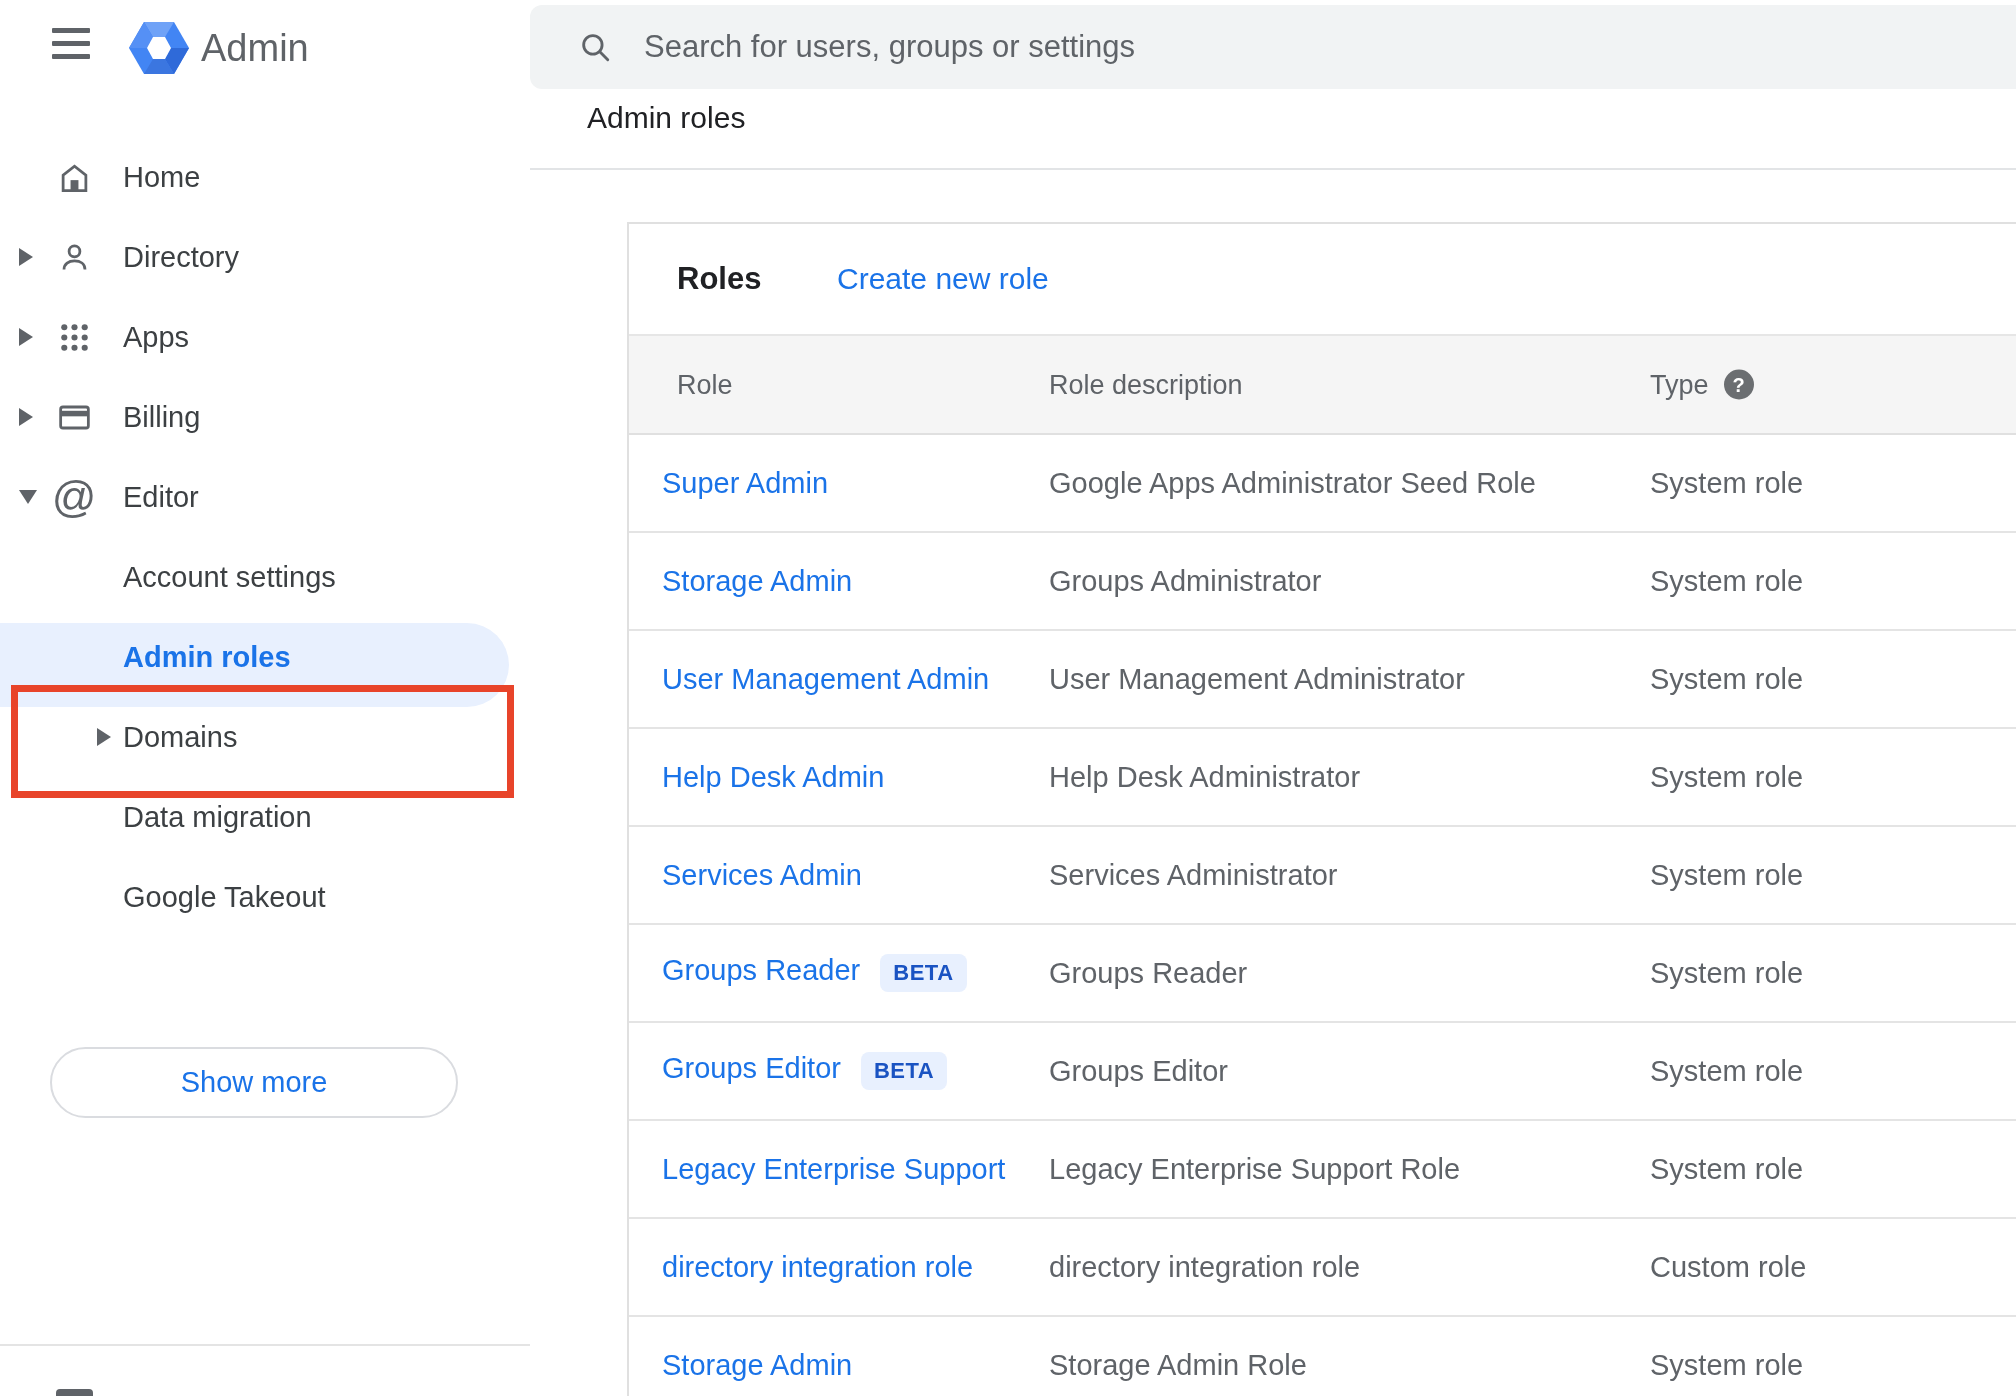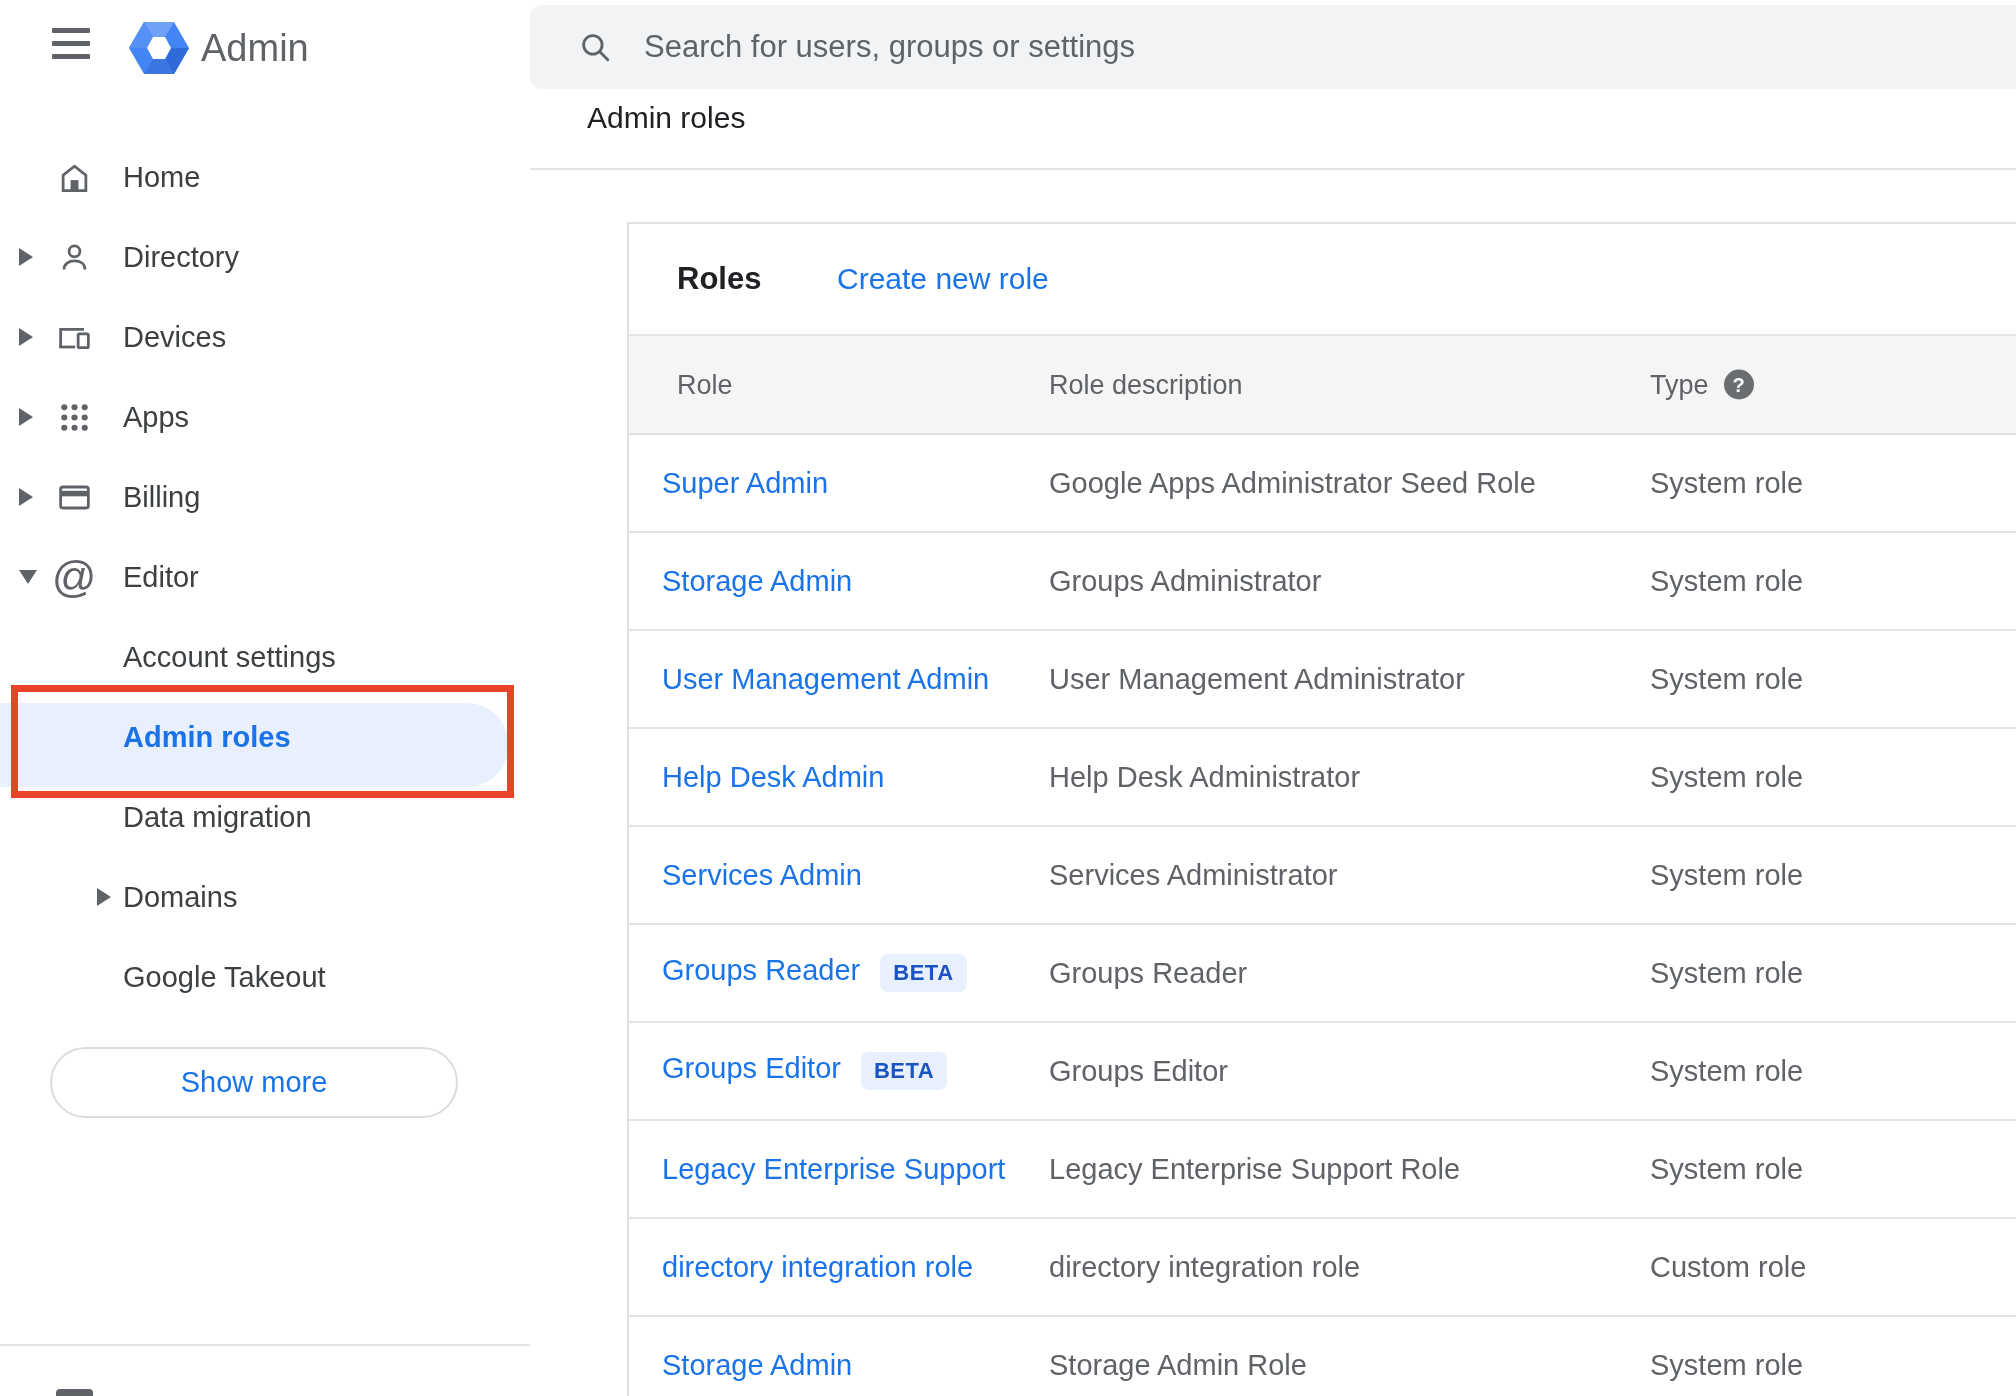--- a/index.html
+++ b/index.html
@@ -101,31 +101,20 @@
             <svg viewBox="0 0 24 24" fill="none" stroke="#5f6368" stroke-width="1.9">
               <circle cx="12" cy="7.8" r="3.7"></circle>
               <path d="M4.8 20.2 c0-3.9 3.2-5.9 7.2-5.9 s7.2 2 7.2 5.9"></path>
             </svg>
           </span>
           <span class="label">Directory</span>
         </div>
         <div class="nav-item">
           <span class="expander right"></span>
           <span class="nav-icon">
-            <svg viewBox="0 0 24 24" fill="none" stroke="#5f6368" stroke-width="1.9">
-              <path d="M2.5 18.5 V6.5 H18.5"></path>
-              <path d="M1.5 18.5 H12.5"></path>
-              <rect x="14.5" y="9.5" width="7" height="9.5" rx="1"></rect>
-            </svg>
-          </span>
-          <span class="label">Devices</span>
-        </div>
-        <div class="nav-item">
-          <span class="expander right"></span>
-          <span class="nav-icon">
             <svg viewBox="0 0 24 24" fill="#5f6368">
               <circle cx="5" cy="5" r="2.1"></circle>
               <circle cx="12" cy="5" r="2.1"></circle>
               <circle cx="19" cy="5" r="2.1"></circle>
               <circle cx="5" cy="12" r="2.1"></circle>
               <circle cx="12" cy="12" r="2.1"></circle>
               <circle cx="19" cy="12" r="2.1"></circle>
               <circle cx="5" cy="19" r="2.1"></circle>
               <circle cx="12" cy="19" r="2.1"></circle>
               <circle cx="19" cy="19" r="2.1"></circle>
@@ -151,25 +140,25 @@
           <span class="label">Editor</span>
         </div>
         <div class="nav-item sub">
           <span class="label">Account settings</span>
         </div>
         <div class="nav-item sub active">
           <div class="pill"></div>
           <span class="label">Admin roles</span>
         </div>
         <div class="nav-item sub">
+          <span class="expander right"></span>
+          <span class="label">Domains</span>
+        </div>
+        <div class="nav-item sub">
           <span class="label">Data migration</span>
-        </div>
-        <div class="nav-item sub">
-          <span class="expander right"></span>
-          <span class="label">Domains</span>
         </div>
         <div class="nav-item sub">
           <span class="label">Google Takeout</span>
         </div>
       </nav>
 
     <button class="show-more">Show more</button>
     <div class="sidebar-divider"></div>
     <div class="partial-icon"></div>
     <div class="annotation-box"></div>

